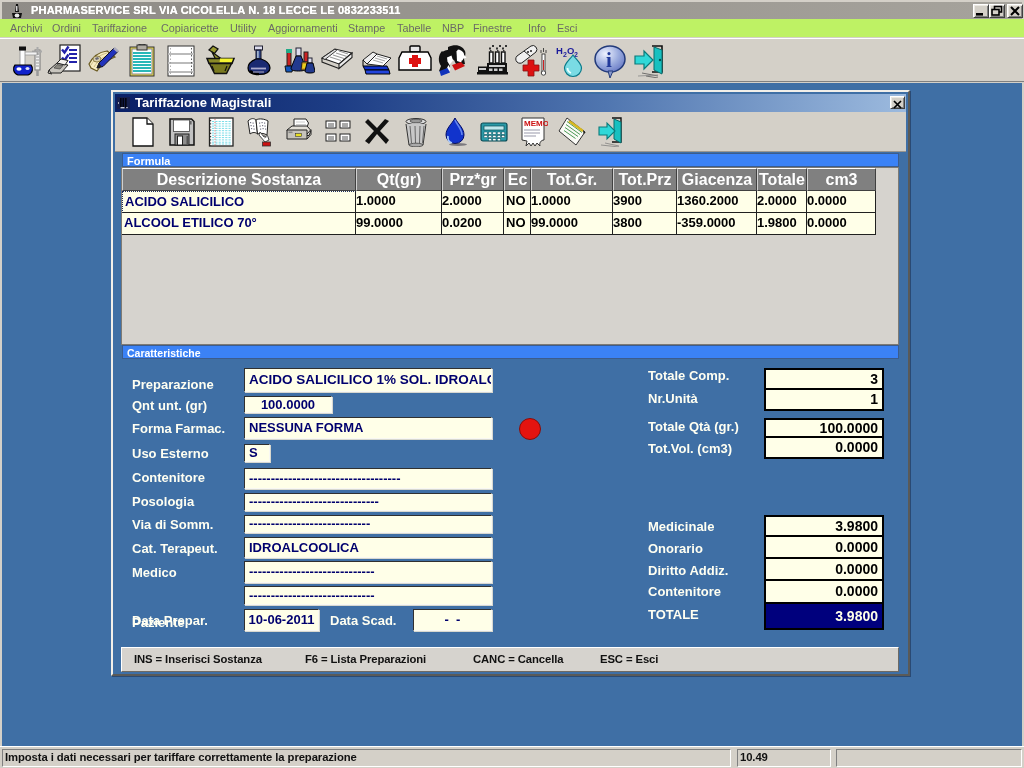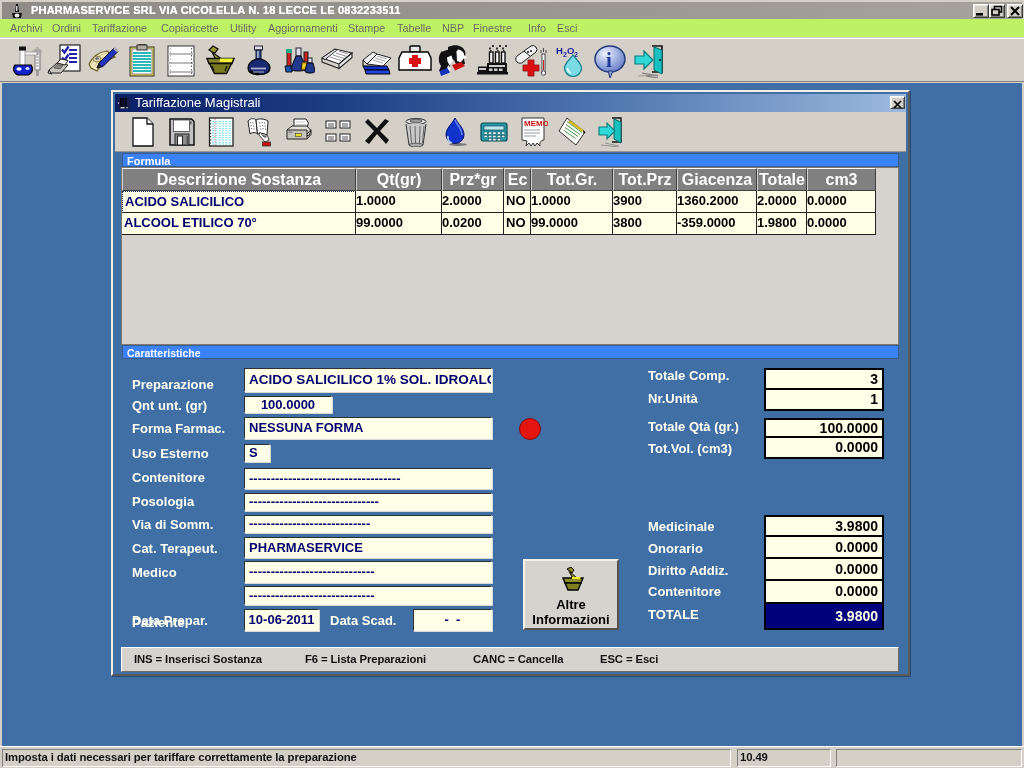--- a/index.html
+++ b/index.html
@@ -24,21 +24,21 @@
 
 #statusbar{position:absolute;left:0;top:746px;width:1024px;height:22px;background:#D4D0C8;border-top:1px solid #fff}
 .sp{position:absolute;top:2px;height:18px;background:#D4D0C8;
  border:1px solid;border-color:#808080 #fff #fff #808080;
  font-size:11.3px;font-weight:bold;color:#111;line-height:15px;padding-left:2px;letter-spacing:-.1px}
 
 #dlg{position:absolute;left:111px;top:90px;width:799px;height:586px;background:#3F6FA5;
  border:2px solid;border-color:#f2efe9 #5a5a58 #5a5a58 #f2efe9;box-shadow:1px 1px 0 #2a4a74}
 #dlgtitle{position:absolute;left:2px;top:2px;width:791px;height:18px;
  background:linear-gradient(90deg,#0a2066 0%,#1d3d85 28%,#5076b0 62%,#9cbade 100%);
- color:#fff;font-weight:normal;font-size:13px;line-height:18px}
+ color:#fff;font-weight:bold;font-size:13px;line-height:18px}
 #dlgtoolbar{position:absolute;left:2px;top:20px;width:791px;height:40px;background:#D4D0C8;border-bottom:1px solid #9a968f}
 .dbi{position:absolute;top:5px;width:30px;height:30px}
 .band{position:absolute;left:9px;width:777px;height:14px;background:#3b82f6;color:#fff;
  font-weight:bold;font-size:11px;line-height:14px;padding-left:4px;border:1px solid #3c5c8c}
 #listarea{position:absolute;left:8px;top:75px;width:778px;height:178px;background:#D6D3CE;border:1px solid #7e7a74}
 
 .th{position:absolute;top:0;height:23px;background:#808080;color:#fff;font-weight:bold;font-size:16px;
  text-align:center;line-height:22px;border-right:1px solid #404040;border-top:1px solid #fff;border-left:1px solid #d0d0d0;border-bottom:1px solid #404040;overflow:hidden}
 .tc{position:absolute;height:22px;background:#FFFFE8;font-weight:bold;font-size:13px;line-height:20px;
  color:#000;border-right:1px solid #202020;border-bottom:1px solid #202020;overflow:hidden}
@@ -445,42 +445,32 @@
  <div class="inp" style="left:131px;top:325px;width:248px;height:22px;line-height:20px">NESSUNA FORMA</div>
  <div class="lbl" style="left:19px;top:354px">Uso Esterno</div>
  <div class="inp" style="left:131px;top:352px;width:26px;height:18px;line-height:16px">S</div>
  <div class="lbl" style="left:19px;top:378px">Contenitore</div>
  <div class="inp" style="left:131px;top:376px;width:248px;height:21px;line-height:19px">-----------------------------------</div>
  <div class="lbl" style="left:19px;top:402px">Posologia</div>
  <div class="inp" style="left:131px;top:401px;width:248px;height:18px;line-height:16px">------------------------------</div>
  <div class="lbl" style="left:19px;top:425px">Via di Somm.</div>
  <div class="inp" style="left:131px;top:423px;width:248px;height:18px;line-height:16px">----------------------------</div>
  <div class="lbl" style="left:19px;top:449px">Cat. Terapeut.</div>
- <div class="inp" style="left:131px;top:445px;width:248px;height:21px;line-height:19px">PHARMASERVICE</div>
+ <div class="inp" style="left:131px;top:445px;width:248px;height:21px;line-height:19px">IDROALCOOLICA</div>
  <div class="lbl" style="left:19px;top:473px">Medico</div>
  <div class="inp" style="left:131px;top:469px;width:248px;height:22px;line-height:20px">-----------------------------</div>
  <div class="lbl" style="left:19px;top:523px">Paziente</div>
  <div class="inp" style="left:131px;top:494px;width:248px;height:19px;line-height:17px">-----------------------------</div>
  <div class="lbl" style="left:19px;top:521px">Data Prepar.</div>
  <div class="inp" style="left:131px;top:517px;width:75px;height:22px;line-height:20px;text-align:center;padding-left:0">10-06-2011</div>
  <div class="lbl" style="left:217px;top:521px">Data Scad.</div>
  <div class="inp" style="left:300px;top:517px;width:79px;height:22px;line-height:20px;text-align:center;padding-left:0">-&nbsp;&nbsp;-</div>
 
  <div class="abs" style="left:406px;top:326px;width:22px;height:22px;border-radius:50%;background:#e41410;border:1px solid #8a0c08"></div>
 
- <div class="abs" style="left:410px;top:467px;width:96px;height:71px;background:#D6D3CE;border:2px solid;border-color:#f4f1ea #55524e #55524e #f4f1ea">
-   <svg class="abs" style="left:34px;top:6px" width="28" height="26" viewBox="0 0 28 26">
-     <path d="M8 2 l4 -2 3 3 -2 3 Z" fill="#8a8a20" stroke="#000"></path>
-     <path d="M10 4 L19 12 L15 14 Z" fill="#9c9c2c" stroke="#000"></path>
-     <path d="M4 11 h20 l-2 5 h-16 Z" fill="#8e8e24" stroke="#000" stroke-width="1.4"></path>
-     <path d="M6 16 h16 l-3 7 h-10 Z" fill="#7e7e1e" stroke="#000" stroke-width="1.4"></path>
-     <path d="M13 10 h9 l-1 2 h-8 Z" fill="#f4f428"></path>
-   </svg>
-   <div class="abs" style="left:0;top:36px;width:100%;text-align:center;font-weight:bold;font-size:13px;color:#000">Altre<br>Informazioni</div>
- </div>
 
  <div class="lbl" style="left:535px;top:276px">Totale Comp.</div>
  <div class="rinp" style="left:651px;top:276px;width:120px;height:22px;line-height:18px">3</div>
  <div class="lbl" style="left:535px;top:299px">Nr.Unità</div>
  <div class="rinp" style="left:651px;top:296px;width:120px;height:23px;line-height:19px">1</div>
  <div class="lbl" style="left:535px;top:327px">Totale Qtà (gr.)</div>
  <div class="rinp" style="left:651px;top:326px;width:120px;height:20px;line-height:16px">100.0000</div>
  <div class="lbl" style="left:535px;top:349px">Tot.Vol. (cm3)</div>
  <div class="rinp" style="left:651px;top:344px;width:120px;height:23px;line-height:19px">0.0000</div>
  <div class="lbl" style="left:535px;top:427px">Medicinale</div>

